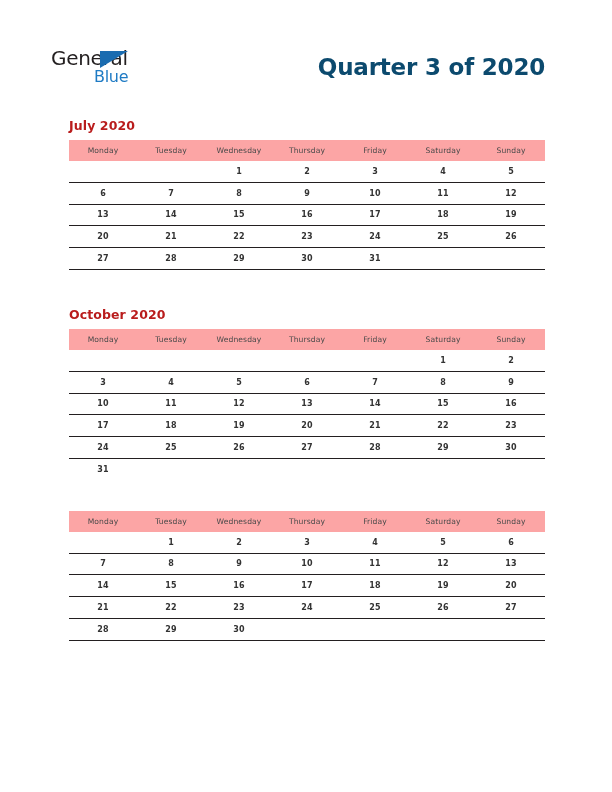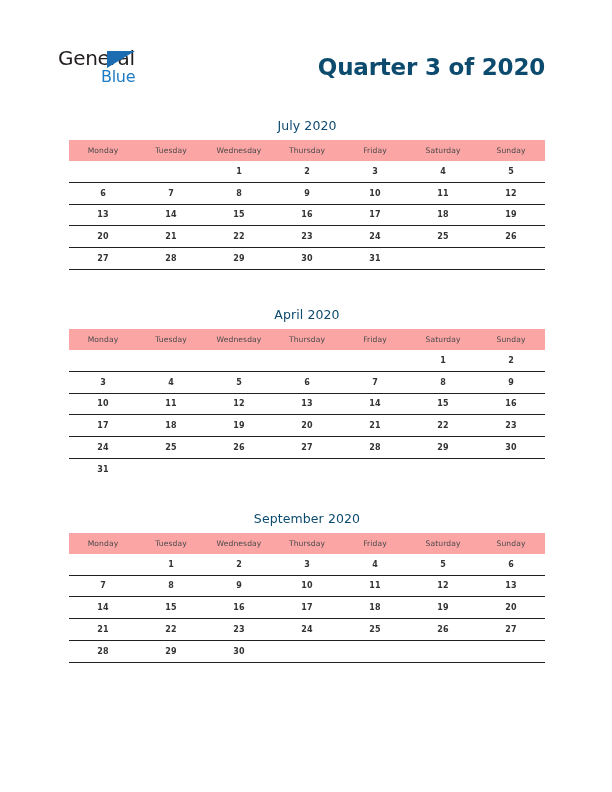--- a/index.html
+++ b/index.html
@@ -20,21 +20,21 @@
   .page-header {
     position: absolute;
     left: 0;
     top: 0;
     width: 612px;
     height: 110px;
   }
 
   .logo {
     position: absolute;
-    left: 58px;
+    left: 51px;
     top: 46px;
     width: 130px;
     height: 46px;
   }
   .logo-general {
     position: absolute;
     left: 0;
     top: 0;
     font-size: 20px;
     letter-spacing: -0.3px;
@@ -77,25 +77,24 @@
     position: absolute;
     left: 69px;
     top: 118px;
     width: 476px;
   }
   .month-block {
     width: 476px;
   }
   .month-title {
     font-size: 12.5px;
-    font-weight: normal;
-    color: #0c4a6e;
+    font-weight: bold;
+    color: #b91c1c;
     padding-bottom: 7px;
     letter-spacing: 0.1px;
-    text-align: center;
   }
   table.cal {
     width: 476px;
     border-collapse: collapse;
     table-layout: fixed;
   }
   table.cal th {
     background: #fca5a5;
     font-size: 7.6px;
     font-weight: normal;
@@ -199,21 +198,21 @@
           <td></td>
           <td></td>
         </tr>
       </tbody>
     </table>
   </div>
 
   <div class="spacer-july"></div>
 
   <div class="month-block">
-    <div class="month-title">April 2020</div>
+    <div class="month-title">October 2020</div>
     <table class="cal">
       <thead>
         <tr>
           <th>Monday</th>
           <th>Tuesday</th>
           <th>Wednesday</th>
           <th>Thursday</th>
           <th>Friday</th>
           <th>Saturday</th>
           <th>Sunday</th>
@@ -274,21 +273,20 @@
           <td></td>
           <td></td>
         </tr>
       </tbody>
     </table>
   </div>
 
   <div class="spacer-august"></div>
 
   <div class="month-block">
-    <div class="month-title">September 2020</div>
     <table class="cal">
       <thead>
         <tr>
           <th>Monday</th>
           <th>Tuesday</th>
           <th>Wednesday</th>
           <th>Thursday</th>
           <th>Friday</th>
           <th>Saturday</th>
           <th>Sunday</th>

